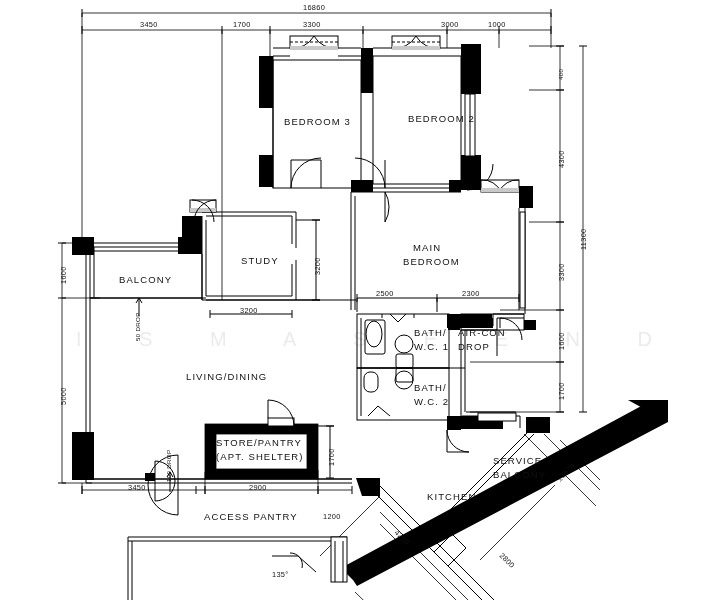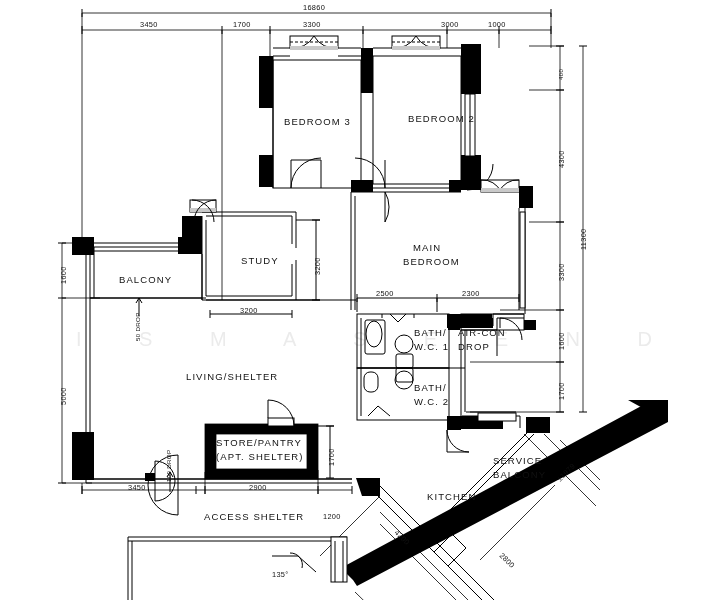--- a/index.html
+++ b/index.html
@@ -347,40 +347,40 @@
 
   <div class="lbl" style="left:408px;top:113px;">BEDROOM 2</div>
 
   <div class="lbl ctr" style="left:413px;top:242px;width:60px;">MAIN</div>
   <div class="lbl ctr" style="left:403px;top:256px;width:80px;">BEDROOM</div>
 
   <div class="lbl" style="left:241px;top:255px;">STUDY</div>
 
   <div class="lbl" style="left:119px;top:274px;">BALCONY</div>
 
-  <div class="lbl" style="left:186px;top:371px;">LIVING/SHELTER</div>
+  <div class="lbl" style="left:186px;top:371px;">LIVING/DINING</div>
 
   <div class="lbl ctr" style="left:216px;top:437px;width:92px;">STORE/PANTRY</div>
   <div class="lbl ctr" style="left:216px;top:451px;width:92px;">(APT. SHELTER)</div>
 
   <div class="lbl" style="left:414px;top:327px;">BATH/</div>
   <div class="lbl" style="left:414px;top:341px;">W.C. 1</div>
 
   <div class="lbl" style="left:414px;top:382px;">BATH/</div>
   <div class="lbl" style="left:414px;top:396px;">W.C. 2</div>
 
   <div class="lbl" style="left:458px;top:327px;">AIR-CON</div>
   <div class="lbl" style="left:458px;top:341px;">DROP</div>
 
   <div class="lbl" style="left:427px;top:491px;">KITCHEN</div>
 
   <div class="lbl ctr" style="left:493px;top:455px;width:80px;">SERVICE</div>
   <div class="lbl ctr" style="left:493px;top:469px;width:80px;">BALCONY</div>
 
-  <div class="lbl" style="left:204px;top:511px;">ACCESS SHELTER</div>
+  <div class="lbl" style="left:204px;top:511px;">ACCESS PANTRY</div>
 
   <div class="dim" style="left:303px;top:3px;">16860</div>
 
   <div class="dim" style="left:140px;top:20px;">3450</div>
   <div class="dim" style="left:233px;top:20px;">1700</div>
   <div class="dim" style="left:303px;top:20px;">3300</div>
   <div class="dim" style="left:407px;top:20px;padding-left:34px;">3000</div>
   <div class="dim" style="left:488px;top:20px;">1000</div>
 
   <div class="dim v" style="left:579px;top:250px;">11300</div>

